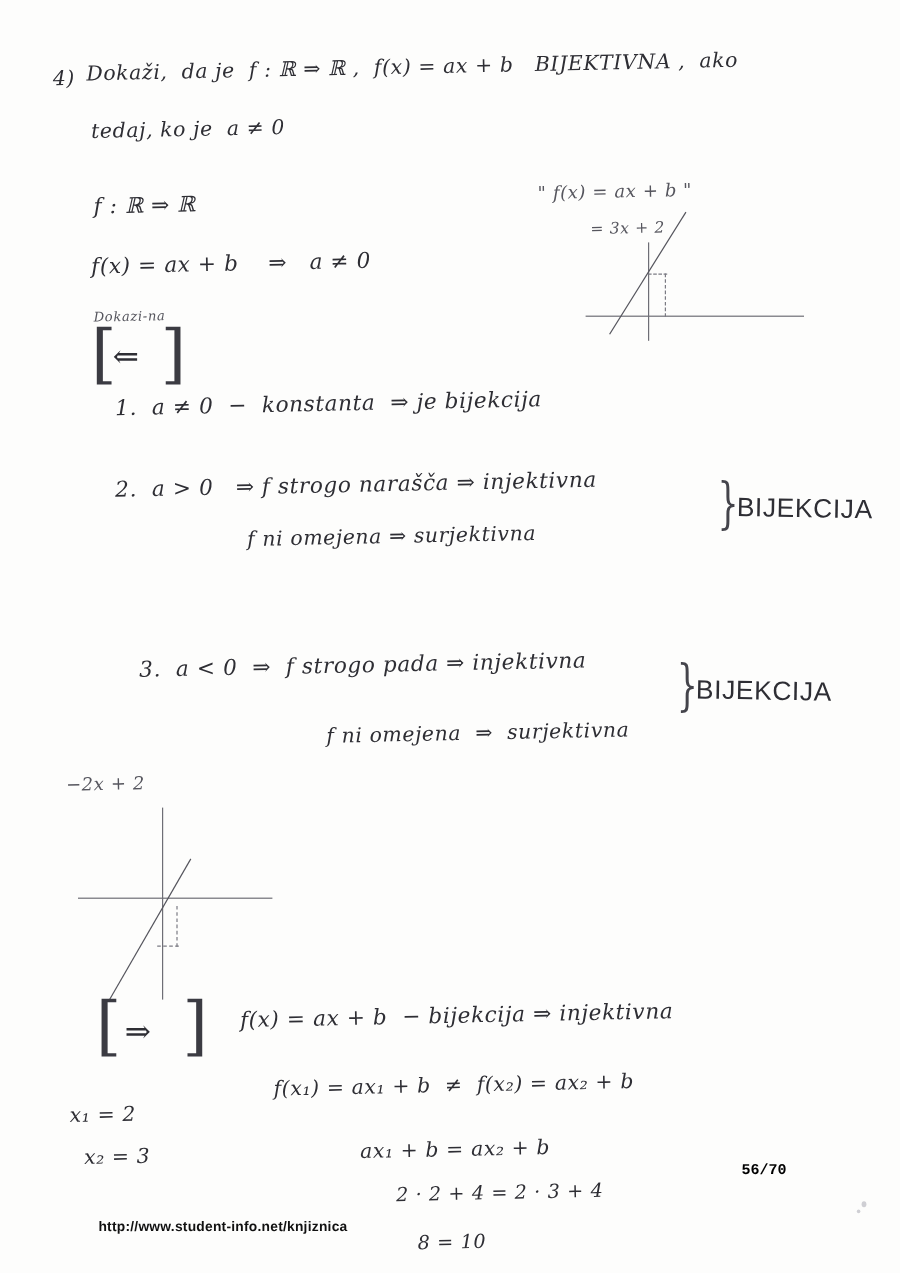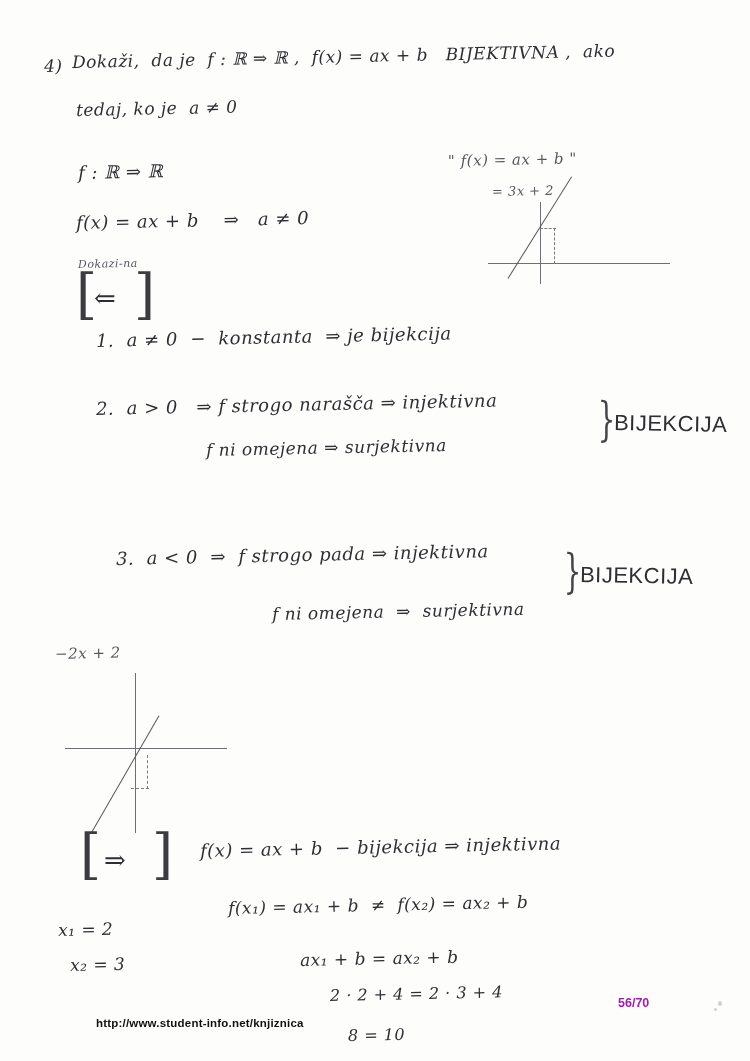--- a/index.html
+++ b/index.html
@@ -73,36 +73,36 @@
   }
   .dashed-h {
     position: absolute;
     height: 0;
     border-top: 1px dashed #7b7b83;
   }
 
   
   .footer-url {
     position: absolute;
-    left: 96px;
+    left: 82px;
     top: 1017px;
     font-family: "Liberation Sans", sans-serif;
     font-size: 11.5px;
     font-weight: bold;
     color: #111;
     letter-spacing: 0.2px;
   }
   .footer-page {
     position: absolute;
     left: 618px;
-    top: 996px;
-    font-family: Liberation Sans, sans-serif;
+    top: 968px;
+    font-family: Liberation Mono, monospace;
     font-size: 12.5px;
     font-weight: bold;
-    color: #a21caf;
+    color: #000000;
   }
   .speck {
     position: absolute;
     background: #cfcfd4;
     border-radius: 50%;
   }
   .curly {
     position: absolute;
     font-size: 46px;
     color: #44444b;

